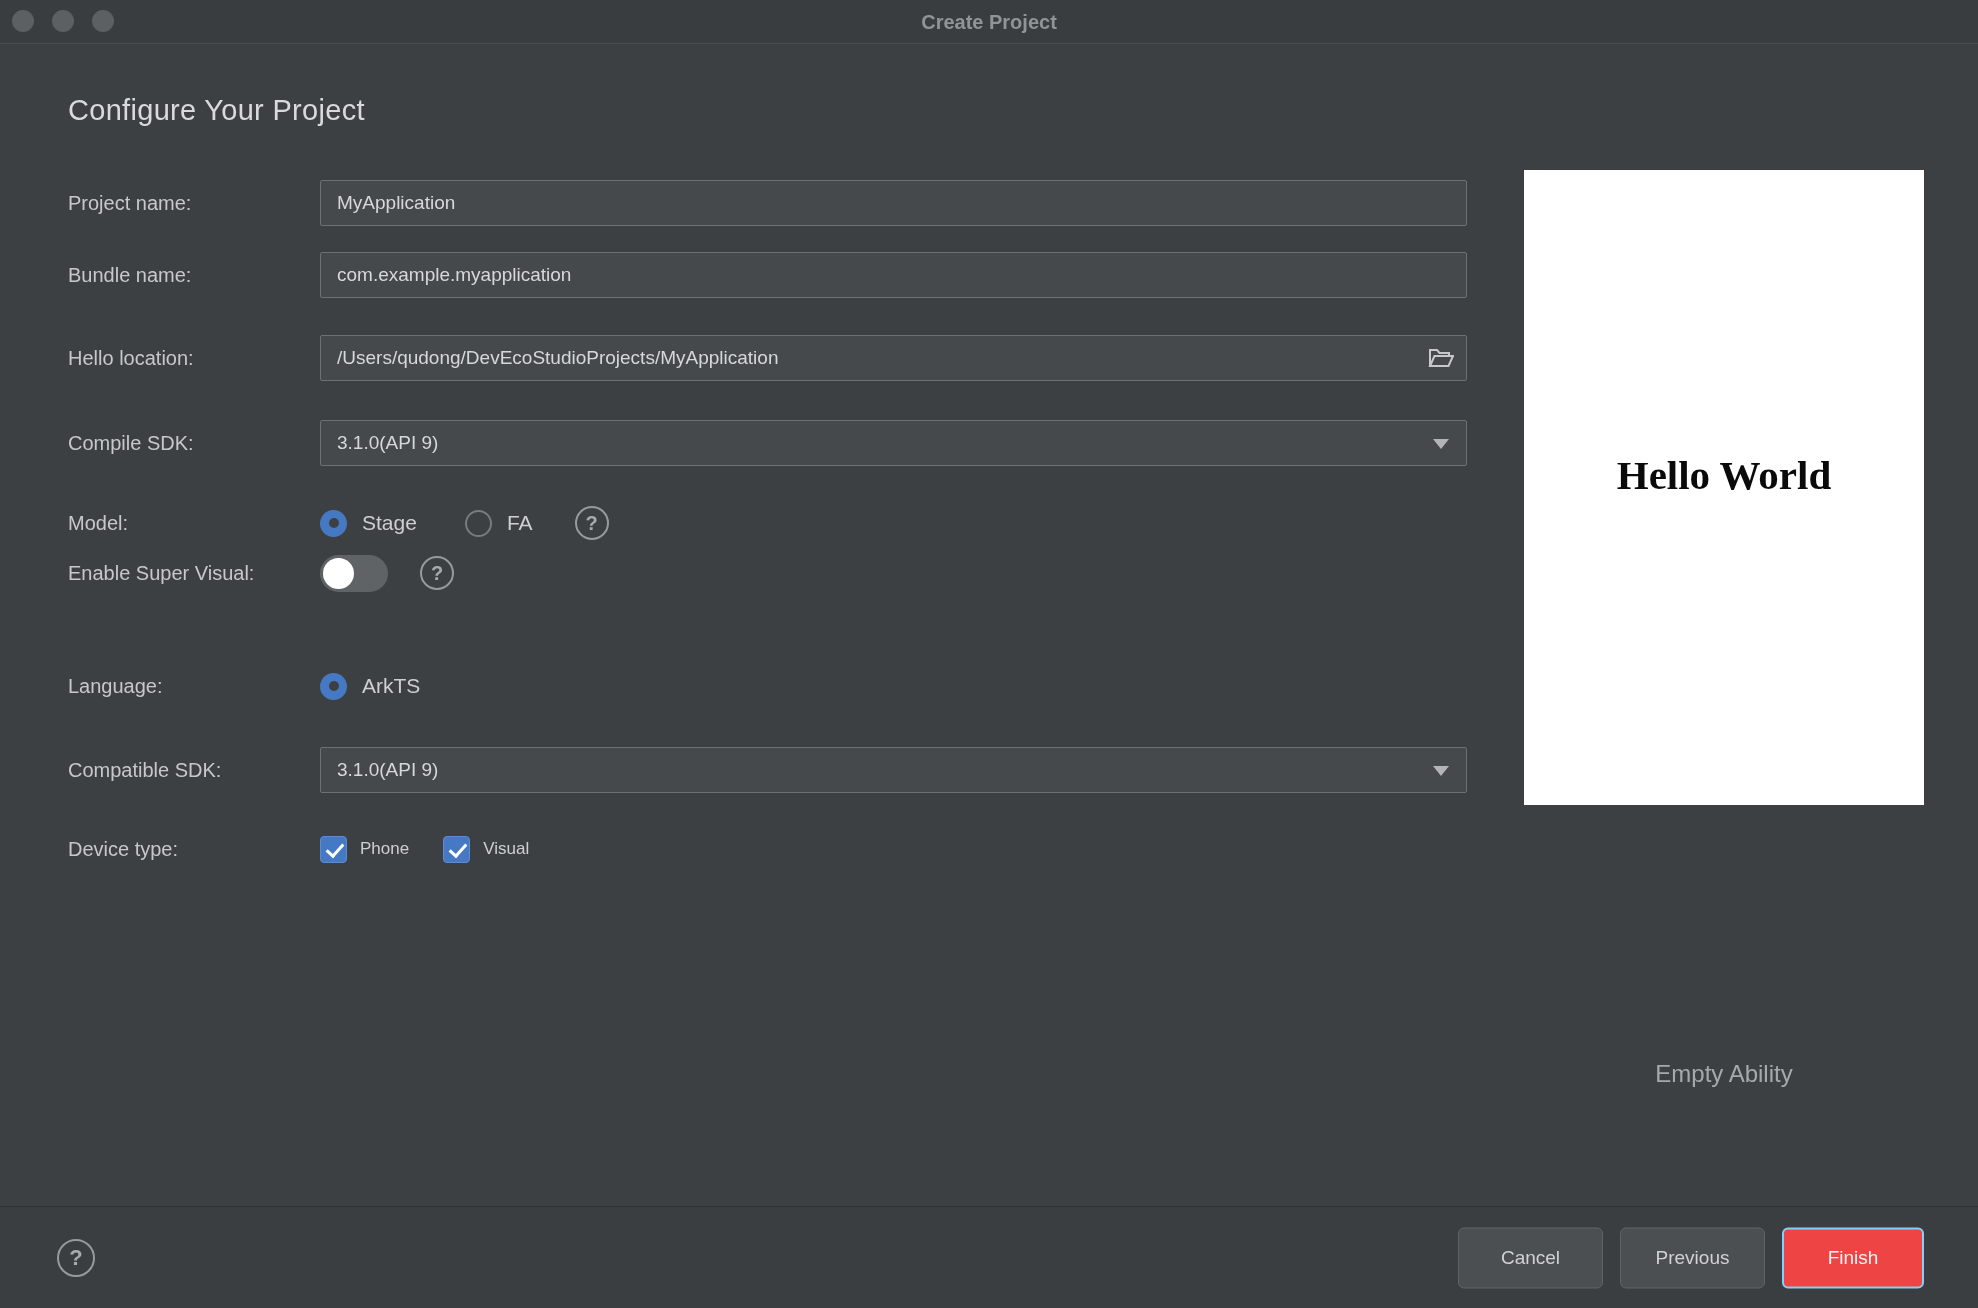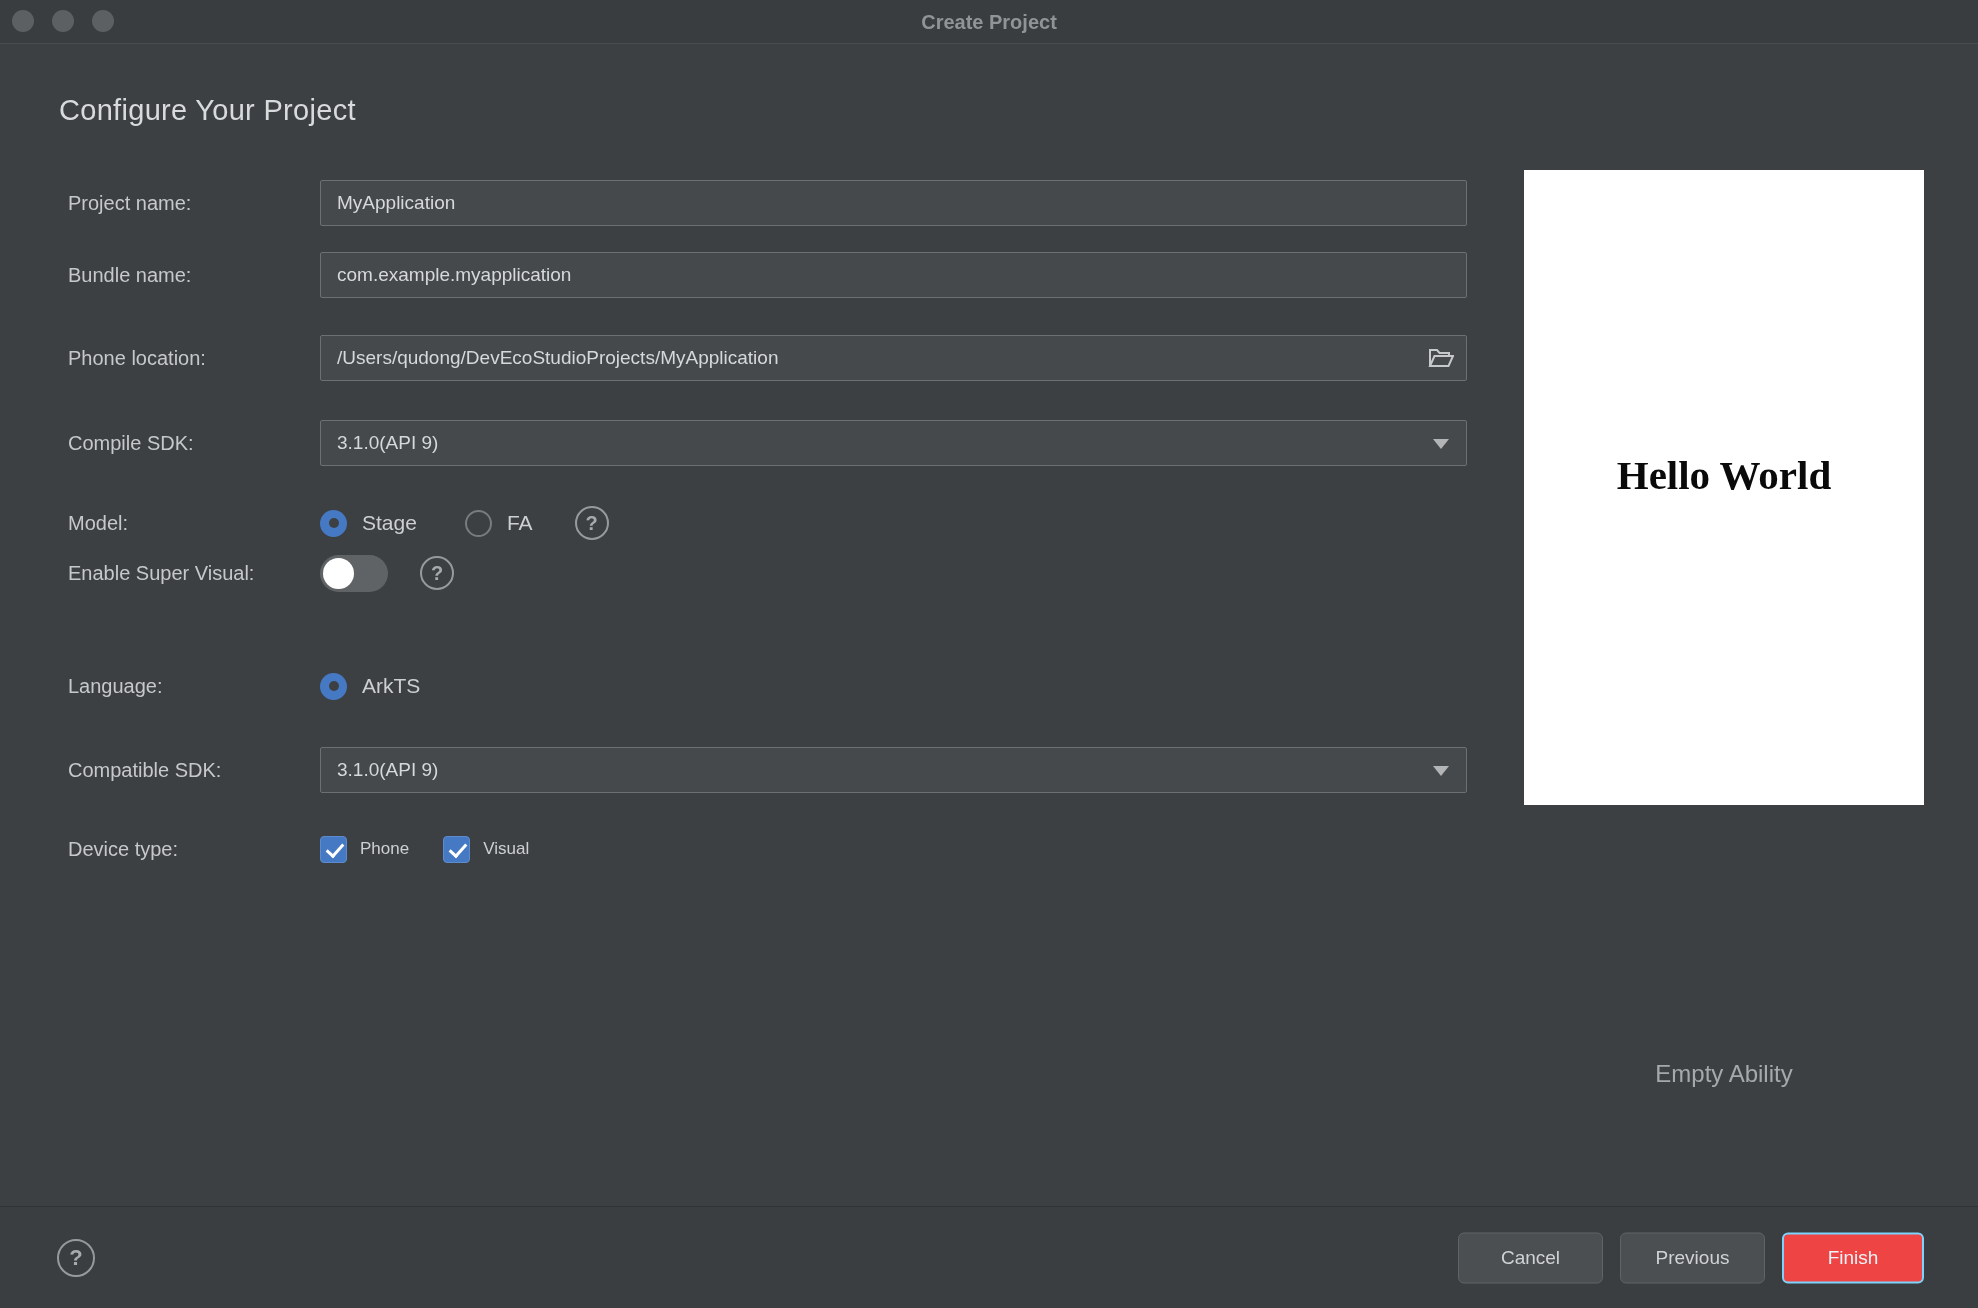--- a/index.html
+++ b/index.html
@@ -19,21 +19,21 @@
   .lights { position:absolute; left:12px; top:10px; display:flex; gap:18px; }
   .light { width:22px; height:22px; border-radius:50%; background:#5d6062; display:inline-block; cursor:default; }
   .win-title {
     position:absolute; left:0; right:0; top:0; height:44px;
     display:flex; align-items:center; justify-content:center;
     color:#909496; font-size:20px; font-weight:bold;
   }
 
   
   .page-title {
-    position:absolute; left:59px; top:94px;
+    position:absolute; left:68px; top:94px;
     color:#d8dadc; font-size:29px; font-weight:400; letter-spacing:0.3px;
   }
 
   
   .row {
     position:absolute; left:68px; width:1400px; height:46px;
     display:flex; align-items:center;
   }
   .row > .lbl {
     width:252px; flex:0 0 252px;
@@ -126,21 +126,21 @@
 
   
   .footer {
     position:absolute; left:0; bottom:0; width:100%; height:102px;
     background:#3a3e40; border-top:1px solid #303335;
     display:flex; align-items:center;
   }
   .footer .help-wrap { margin-left:57px; }
   .btns { position:absolute; right:54px; top:50%; transform:translateY(-50%); display:flex; gap:17px; }
   .btn {
-    min-width:145px; height:51px; border-radius:6px;
+    min-width:145px; height:61px; border-radius:6px;
     display:flex; align-items:center; justify-content:center;
     font-size:19px; cursor:pointer;
     background:#4b4f52; border:1px solid #606466; color:#d0d2d4;
   }
   .btn.primary {
     min-width:142px;
     background:#ef4444; border:2px solid #7dd3fc; color:#eef3f8;
   }
 
   
@@ -170,21 +170,21 @@
   </div>
 
   <div class="row" style="top:252px">
     <div class="lbl">Bundle name:</div>
     <div class="ctl">
       <div class="tfield">com.example.myapplication</div>
     </div>
   </div>
 
   <div class="row" style="top:335px">
-    <div class="lbl">Phone location:</div>
+    <div class="lbl">Hello location:</div>
     <div class="ctl">
       <div class="tfield" style="padding-right:73px">/Users/qudong/DevEcoStudioProjects/MyApplication</div>
       <span class="folder-btn">
         <svg class="folder-svg" width="26" height="22" viewBox="0 0 26 22">
           <path d="M2 19 L2 3 L9 3 L11.5 6 L21 6 L21 9"></path>
           <path d="M2 19 L6.5 9 L25 9 L20.5 19 Z"></path>
         </svg>
       </span>
     </div>
   </div>

